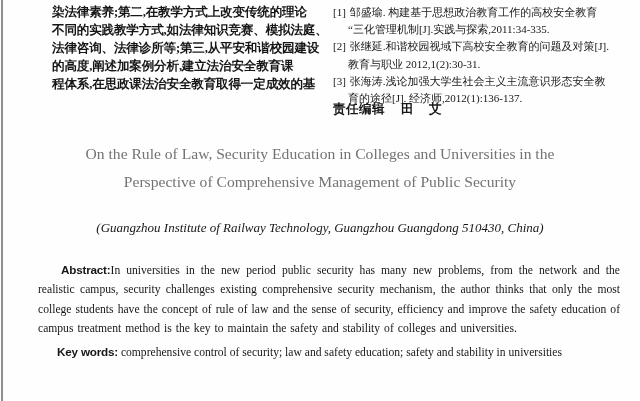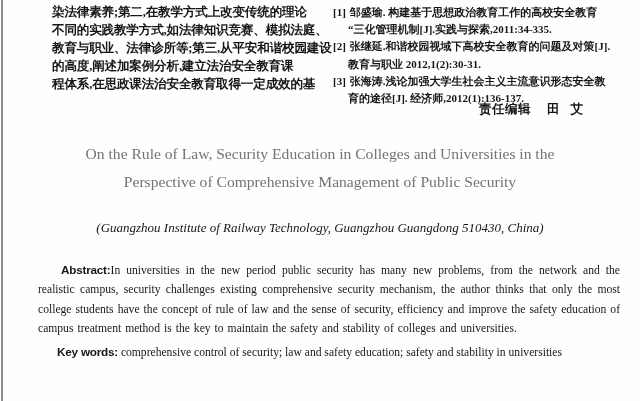--- a/index.html
+++ b/index.html
@@ -15,28 +15,28 @@
   
   .zh-col {
     position:absolute; left:52px; top:3px; width:266px;
     font-size:12.6px; line-height:18.1px; font-weight:700;
     letter-spacing:-0.2px;
   }
   .zh-line { white-space:nowrap; }
   
   .refs {
     position:absolute; left:333px; top:4px; width:302px;
-    font-size:11px; line-height:17.2px; font-weight:700;
+    font-size:11px; line-height:17.2px; font-weight:400;
   }
   .ref-line { white-space:nowrap; }
   .ref-cont { padding-left:15px; }
   .ref-num { margin-right:4px; }
   .editor {
     position:absolute; top:101px; left:333px; width:254px;
-    text-align:right; font-weight:700; font-size:12.5px; letter-spacing:0.5px;
+    font-weight:700; font-size:12.5px; letter-spacing:0.5px;font-family:Liberation Mono, monospace;
   }
   .editor-name { margin-left:16px; letter-spacing:4px; }
   
   .title-en {
     position:absolute; top:140px; left:0; width:640px;
     text-align:center; font-size:15.6px; line-height:27.5px; color:#737373;
   }
   .author {
     position:absolute; top:198px; left:0; width:640px;
     text-align:center; font-size:12.6px;
@@ -61,21 +61,21 @@
 </style>
 </head>
 <body>
 
 <div class="page">
   <div class="scan-edge"></div>
 
   <div class="zh-col">
     <div class="zh-line">染法律素养;第二,在教学方式上改变传统的理论</div>
     <div class="zh-line">不同的实践教学方式,如法律知识竞赛、模拟法庭、</div>
-    <div class="zh-line">教育与职业、法律诊所等;第三,从平安和谐校园建设</div>
+    <div class="zh-line">法律咨询、法律诊所等;第三,从平安和谐校园建设</div>
     <div class="zh-line">的高度,阐述加案例分析,建立法治安全教育课</div>
     <div class="zh-line">程体系,在思政课法治安全教育取得一定成效的基</div>
   </div>
 
   <div class="refs">
     <div class="ref-line">
       <span class="ref-num">[1]</span><span>邹盛瑜. 构建基于思想政治教育工作的高校安全教育</span>
     </div>
     <div class="ref-line ref-cont">“三化管理机制[J].实践与探索,2011:34-335.</div>
     <div class="ref-line">

